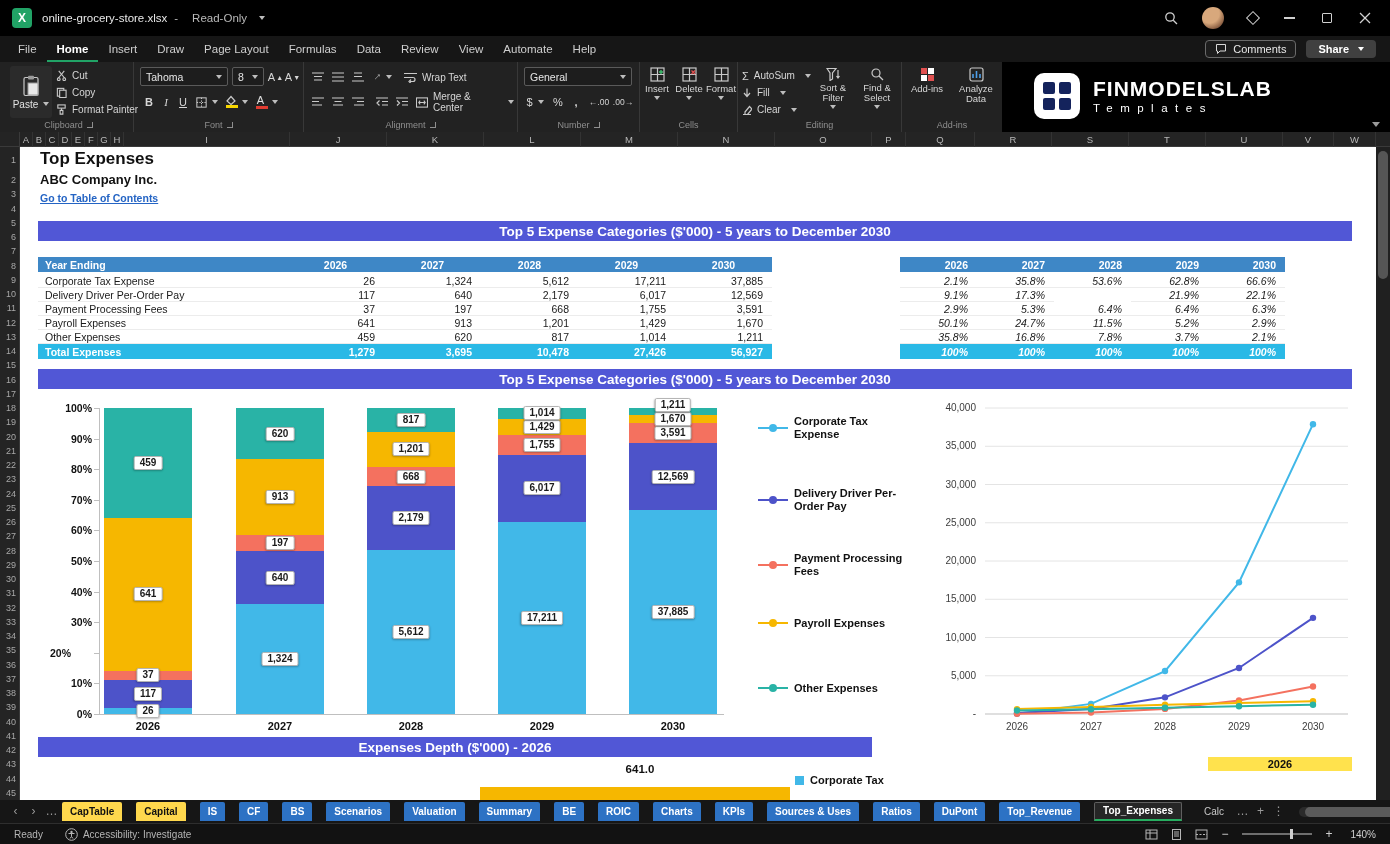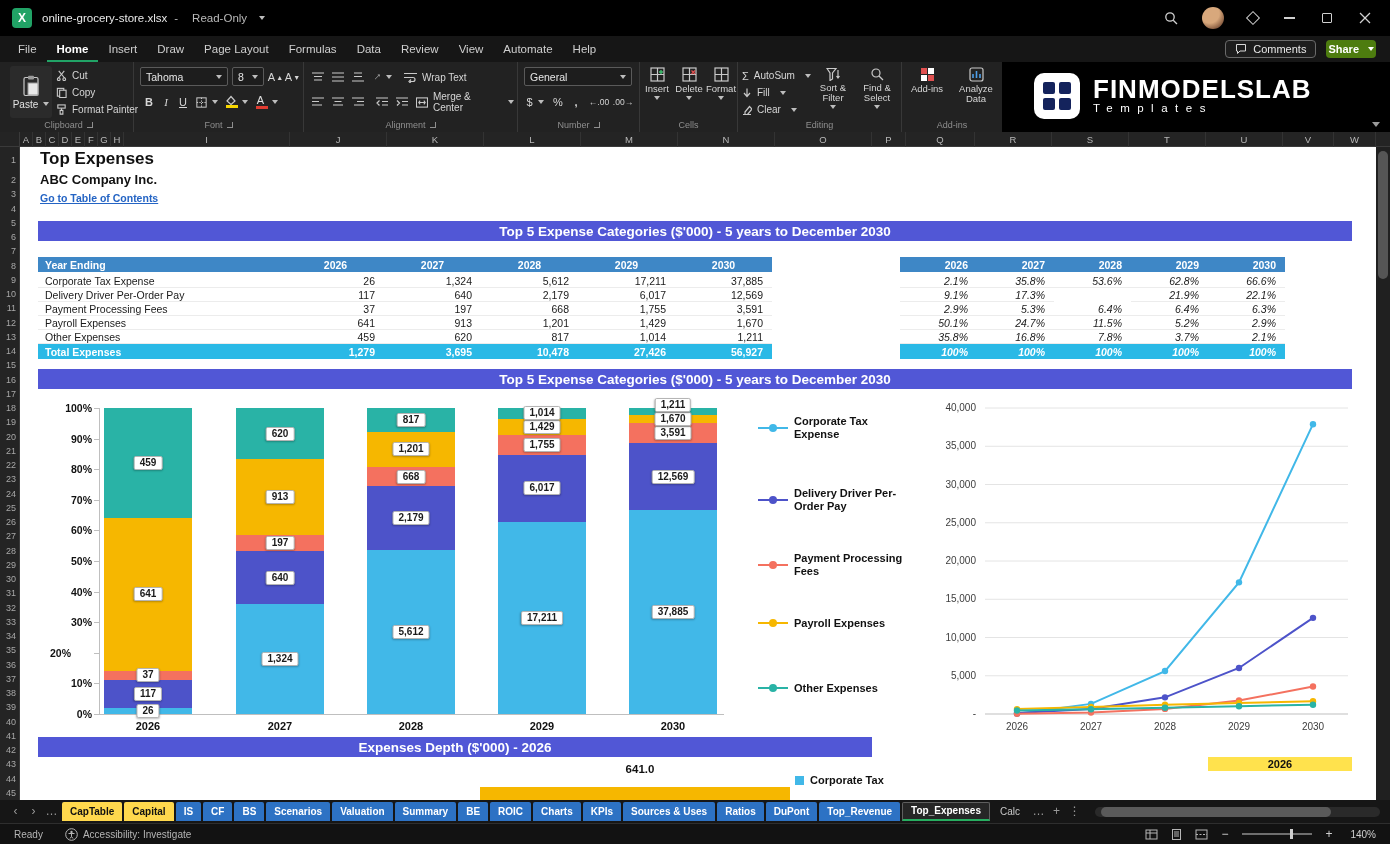--- a/index.html
+++ b/index.html
@@ -21,21 +21,21 @@
   .maxbox{width:10px;height:10px;border:1.2px solid #d0d0d0;border-radius:1px}
   .chev{display:inline-block;width:0;height:0;border-left:3.5px solid transparent;border-right:3.5px solid transparent;border-top:4px solid #bdbdbd;margin-left:5px;vertical-align:middle}
 
   
   .menubar{position:absolute;left:0;top:36px;width:1390px;height:26px;background:#161616;display:flex;align-items:center;padding-left:8px}
   .mitems{display:flex;height:100%}
   .mitem{padding:0 10px;display:flex;align-items:center;color:#cfcfcf;font-size:11.5px;white-space:nowrap;cursor:default}
   .mitem.active{color:#fff;font-weight:bold;box-shadow:inset 0 -2px 0 #21a366}
   .mb-right{margin-left:auto;display:flex;align-items:center;gap:10px;padding-right:14px}
   .comments-btn{display:flex;align-items:center;gap:6px;border:1px solid #6a6a6a;border-radius:4px;padding:2px 9px;color:#e8e8e8;font-size:11px;background:#1d1d1d}
-  .share-btn{display:flex;align-items:center;gap:4px;background:#4d7c0f;border-radius:4px;padding:3px 2px;color:#fff;font-size:11px;font-weight:bold}
+  .share-btn{display:flex;align-items:center;gap:4px;background:#404040;border-radius:4px;padding:3px 12px;color:#fff;font-size:11px;font-weight:bold}
   .share-btn .chev{border-top-color:#fff}
 
   
   .ribbon{position:absolute;left:0;top:62px;width:1390px;height:70px;background:#222}
   .rg{position:absolute;top:0;height:70px;border-right:1px solid #383838}
   .glabel{position:absolute;left:0;bottom:2px;width:100%;display:flex;align-items:center;justify-content:center;font-size:9px;color:#8f8f8f;gap:4px}
   .dlg{width:6px;height:6px;border-right:1px solid #8f8f8f;border-bottom:1px solid #8f8f8f}
   .bigbtn{position:absolute;left:6px;top:4px;width:42px;height:52px;display:flex;flex-direction:column;align-items:center;justify-content:center;gap:2px;border-radius:3px;background:#2b2b2b}
   .bigbtn-lbl{font-size:10px;color:#e3e3e3;display:flex;align-items:center}
   .minicol{position:absolute;left:52px;top:6px;display:flex;flex-direction:column;gap:2px}
@@ -45,21 +45,21 @@
   .glyphB{font-weight:bold}.glyphI{font-style:italic;font-family:"Liberation Serif",serif}.glyphU{text-decoration:underline}
   .clrbar{position:absolute;left:2px;bottom:1px;width:12px;height:3px}
   .stackbtn{position:absolute;top:5px;display:flex;flex-direction:column;align-items:center;gap:2px;color:#d6d6d6;font-size:9.5px;text-align:center;line-height:10px}
   .icsvg{stroke:#c9c9c9;fill:none;stroke-width:1.2}
 
   
   .brand-zone{position:absolute;left:1002px;top:0;width:388px;height:70px;background:#000}
   .brand{position:absolute;left:32px;top:11px;display:flex;align-items:center;gap:13px}
   .brand-icon{width:46px;height:46px;background:#fff;border-radius:10px;display:grid;grid-template-columns:1fr 1fr;gap:4px;padding:9px}
   .brand-icon div{background:#14235c;border-radius:2px}
-  .brand-line1{color:#fff;font-size:26px;font-weight:bold;letter-spacing:1px;line-height:22px}
+  .brand-line1{color:#fff;font-size:21px;font-weight:bold;letter-spacing:1px;line-height:22px}
   .brand-line2{color:#fff;font-size:11.5px;letter-spacing:7.5px;margin-top:2px}
   .rib-collapse{position:absolute;right:10px;bottom:5px;width:0;height:0;border-left:4px solid transparent;border-right:4px solid transparent;border-top:5px solid #9a9a9a}
 
   
   .colheaders{position:absolute;left:0;top:132px;width:1390px;height:15px;background:#242424;border-bottom:1px solid #3a3a3a}
   .corner{position:absolute;left:0;top:0;width:20px;height:15px;border-right:1px solid #3a3a3a}
   .colhdr{position:absolute;top:0;height:15px;line-height:15px;text-align:center;font-size:9.5px;color:#b8b8b8;border-right:1px solid #333}
   .grid{position:absolute;left:0;top:147px;width:1390px;height:653px;background:#fff}
   .rowhdrs{position:absolute;left:0;top:0;width:20px;height:653px;background:#242424;border-right:1px solid #3a3a3a;z-index:5}
   .rowhdr{position:absolute;left:0;width:20px;text-align:right;padding-right:4px;font-size:9px;color:#a8a8a8;display:flex;align-items:center;justify-content:flex-end}
@@ -838,21 +838,21 @@
           <div class="legdot" style="background: rgb(41, 179, 166);"></div>
         </div>
         <div class="legtext">Other Expenses</div>
       </div>
     </div>
 
   <div class="tabbar">
     <div class="tnav">‹</div>
     <div class="tnav">›</div>
     <div class="tnav">…</div>
-    <div style="display:flex;align-items:flex-end;gap:2px">
+    <div style="display:flex;align-items:flex-end;gap:14px">
         <div class="stab yellow">CapTable</div>
         <div class="stab yellow">Capital</div>
         <div class="stab blue">IS</div>
         <div class="stab blue">CF</div>
         <div class="stab blue">BS</div>
         <div class="stab blue">Scenarios</div>
         <div class="stab blue">Valuation</div>
         <div class="stab blue">Summary</div>
         <div class="stab blue">BE</div>
         <div class="stab blue">ROIC</div>

